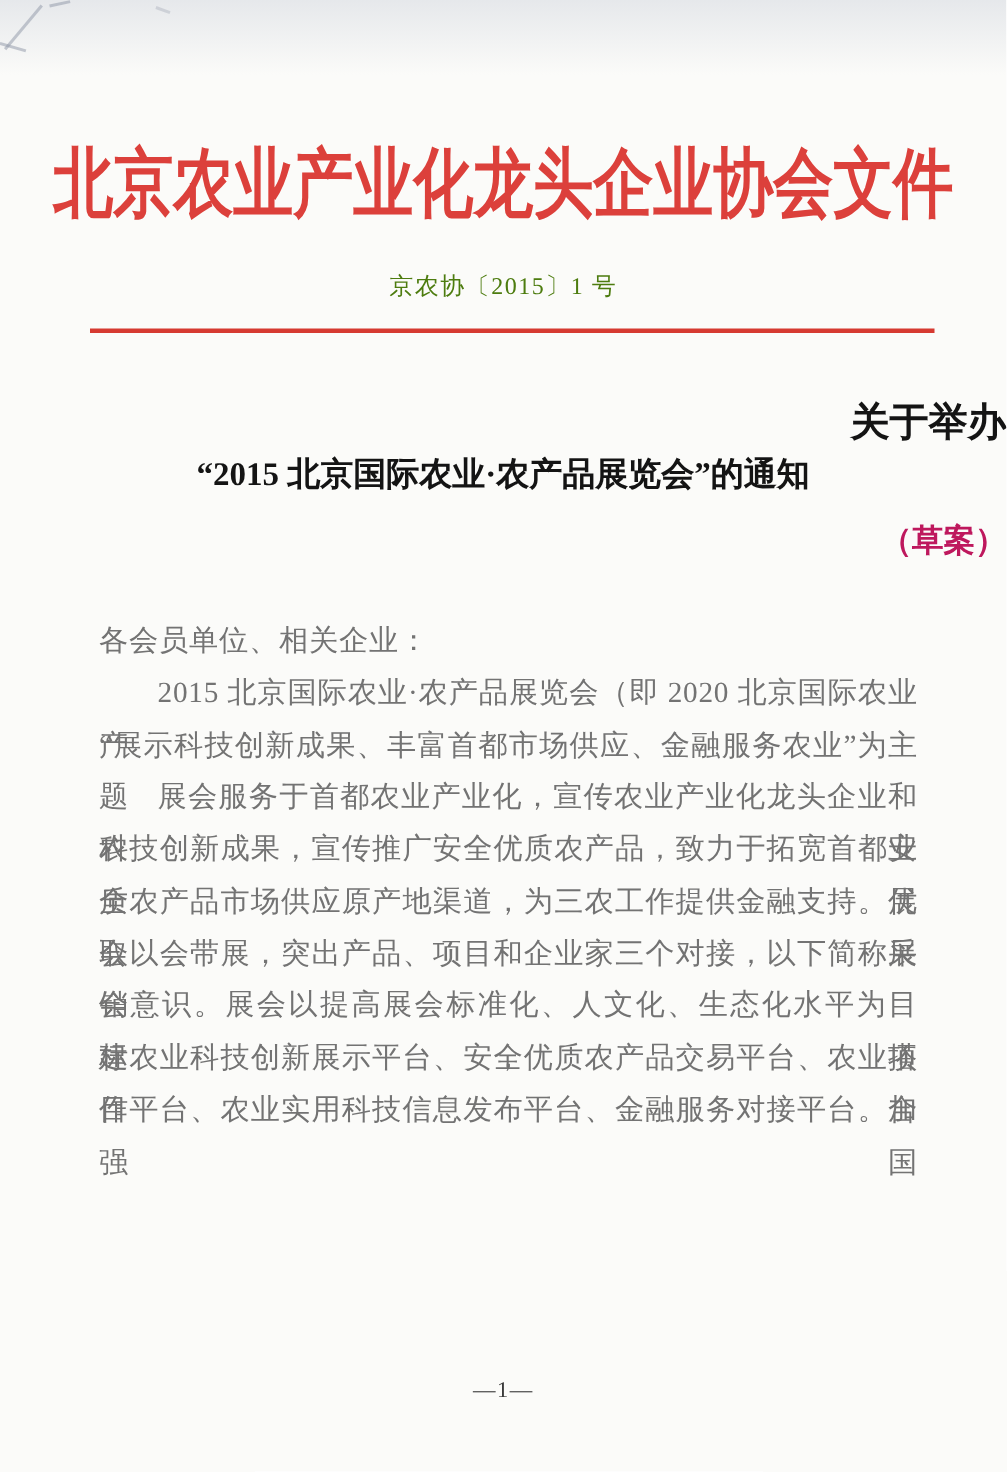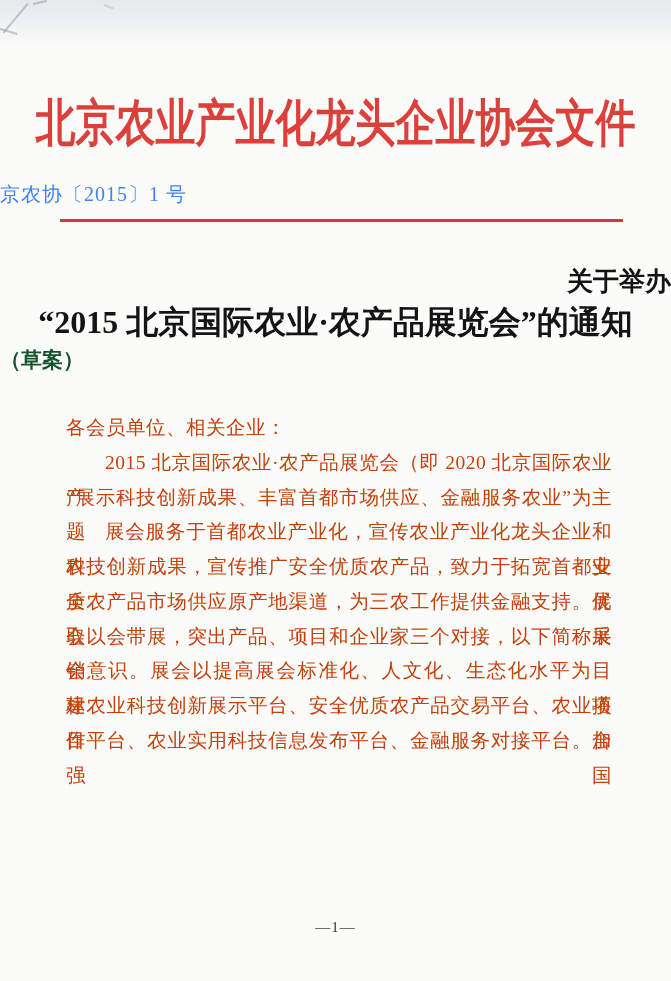--- a/index.html
+++ b/index.html
@@ -32,44 +32,44 @@
   .org-title {
     position:absolute; top:98px; left:0; width:100%;
     text-align:center;
     font-size:40px; font-weight:bold; line-height:1;
     color:var(--header-red, #dc403b);
     transform:scaleY(1.26); transform-origin:center top;
     white-space:nowrap;
   }
   .doc-number {
     position:absolute; top:181px; left:0; width:100%;
-    font-size:20px; letter-spacing:1px; color:#3b82f6;
+    text-align:center; font-size:16px; letter-spacing:1px; color:#4d7c0f;
   }
   .red-divider {
     position:absolute; top:219px; left:60px; width:563px; height:3px;
     background:var(--divider-red, #d63a31);
   }
 
   .doc-title-1 {
     position:absolute; top:264px; left:0; width:100%;
     text-align:right; font-size:26px; font-weight:bold; color:#141414;
   }
   .doc-title-2 {
     position:absolute; top:301px; left:0; width:100%;
-    text-align:center; font-size:32px; font-weight:bold; color:#141414;
+    text-align:center; font-size:22px; font-weight:bold; color:#141414;
     white-space:nowrap;
   }
   .doc-title-3 {
     position:absolute; top:346px; left:0; width:100%;
-    text-align:left; font-size:21px; font-weight:bold; color:#14532d;
+    text-align:right; font-size:21px; font-weight:bold; color:#be185d;
   }
 
   .body-text {
     position:absolute; top:411px; left:66px; width:546px;
-    font-size:19.5px; color:#c2410c;
+    font-size:19.5px; color:#737373;
   }
   .line {
     height:34.75px; line-height:34.75px;
     letter-spacing:0.5px;
   }
   .line.fill {
     text-align:justify;
     text-align-last:justify;
     text-justify:inter-character;
   }

